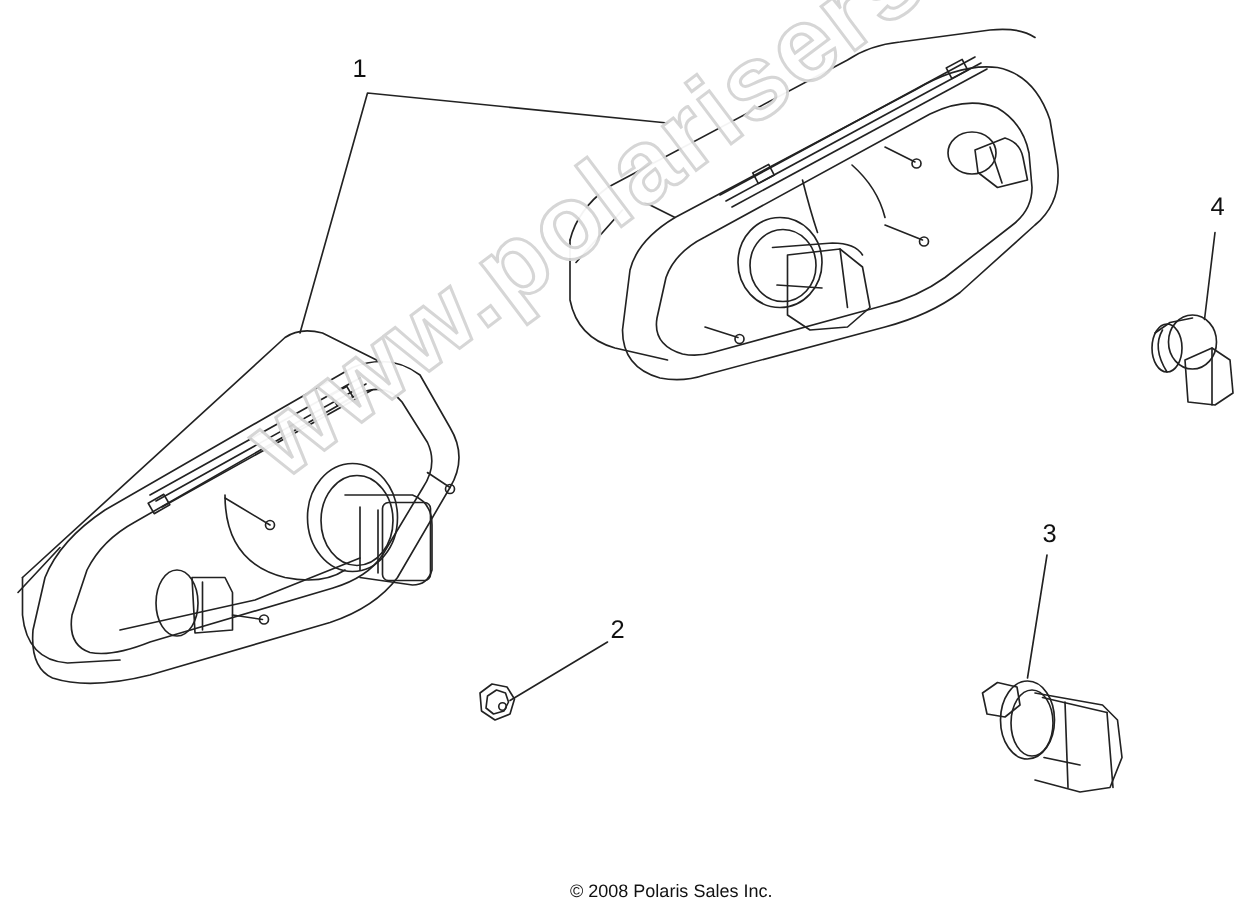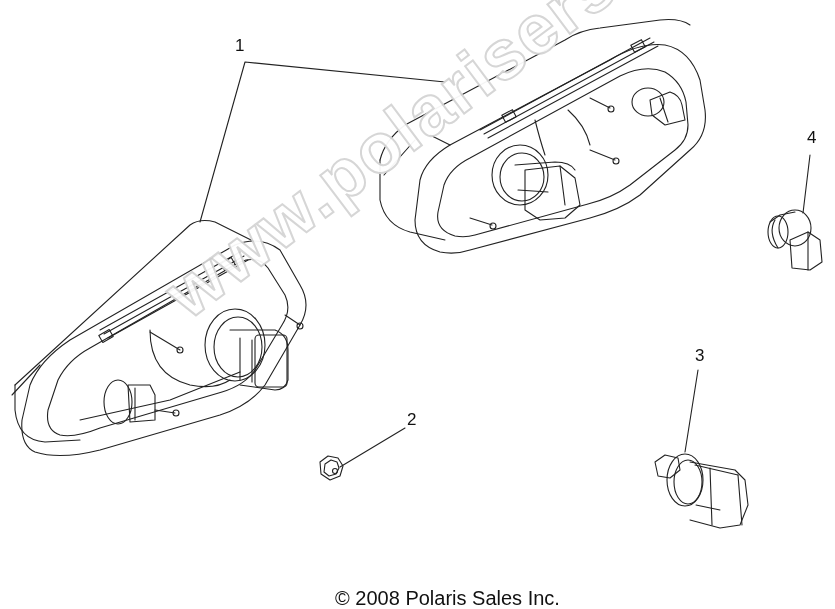--- a/index.html
+++ b/index.html
@@ -7,21 +7,21 @@
       position: relative; width: 835px; height: 609px; overflow: hidden;
       background: #ffffff; font-family: "Liberation Sans", sans-serif;
     }
     svg.art { position: absolute; left: 0; top: 0; }
     .callout {
       position: absolute; font-family: "Liberation Sans", sans-serif;
       font-size: 17px; color: #111; line-height: 1;
     }
     .copyright {
       position: absolute; left: 0; right: 0; top: 587px; text-align: center;
-      font-family: "Liberation Sans", sans-serif; font-size: 20px; color: #111;
+      font-family: "Liberation Sans", sans-serif; font-size: 12px; color: #111;
       padding-left: 60px;
     }
     .watermark {
       position: absolute; left: 150px; top: 270px;
       font-family: "Liberation Sans", sans-serif; font-weight: bold;
       font-size: 70px; color: #ffffff; letter-spacing: 2px;
       -webkit-text-stroke: 2px #d4d4d4; opacity: 0.95;
       transform-origin: 0 0; transform: rotate(-37deg);
       white-space: nowrap; pointer-events: none;
     }

